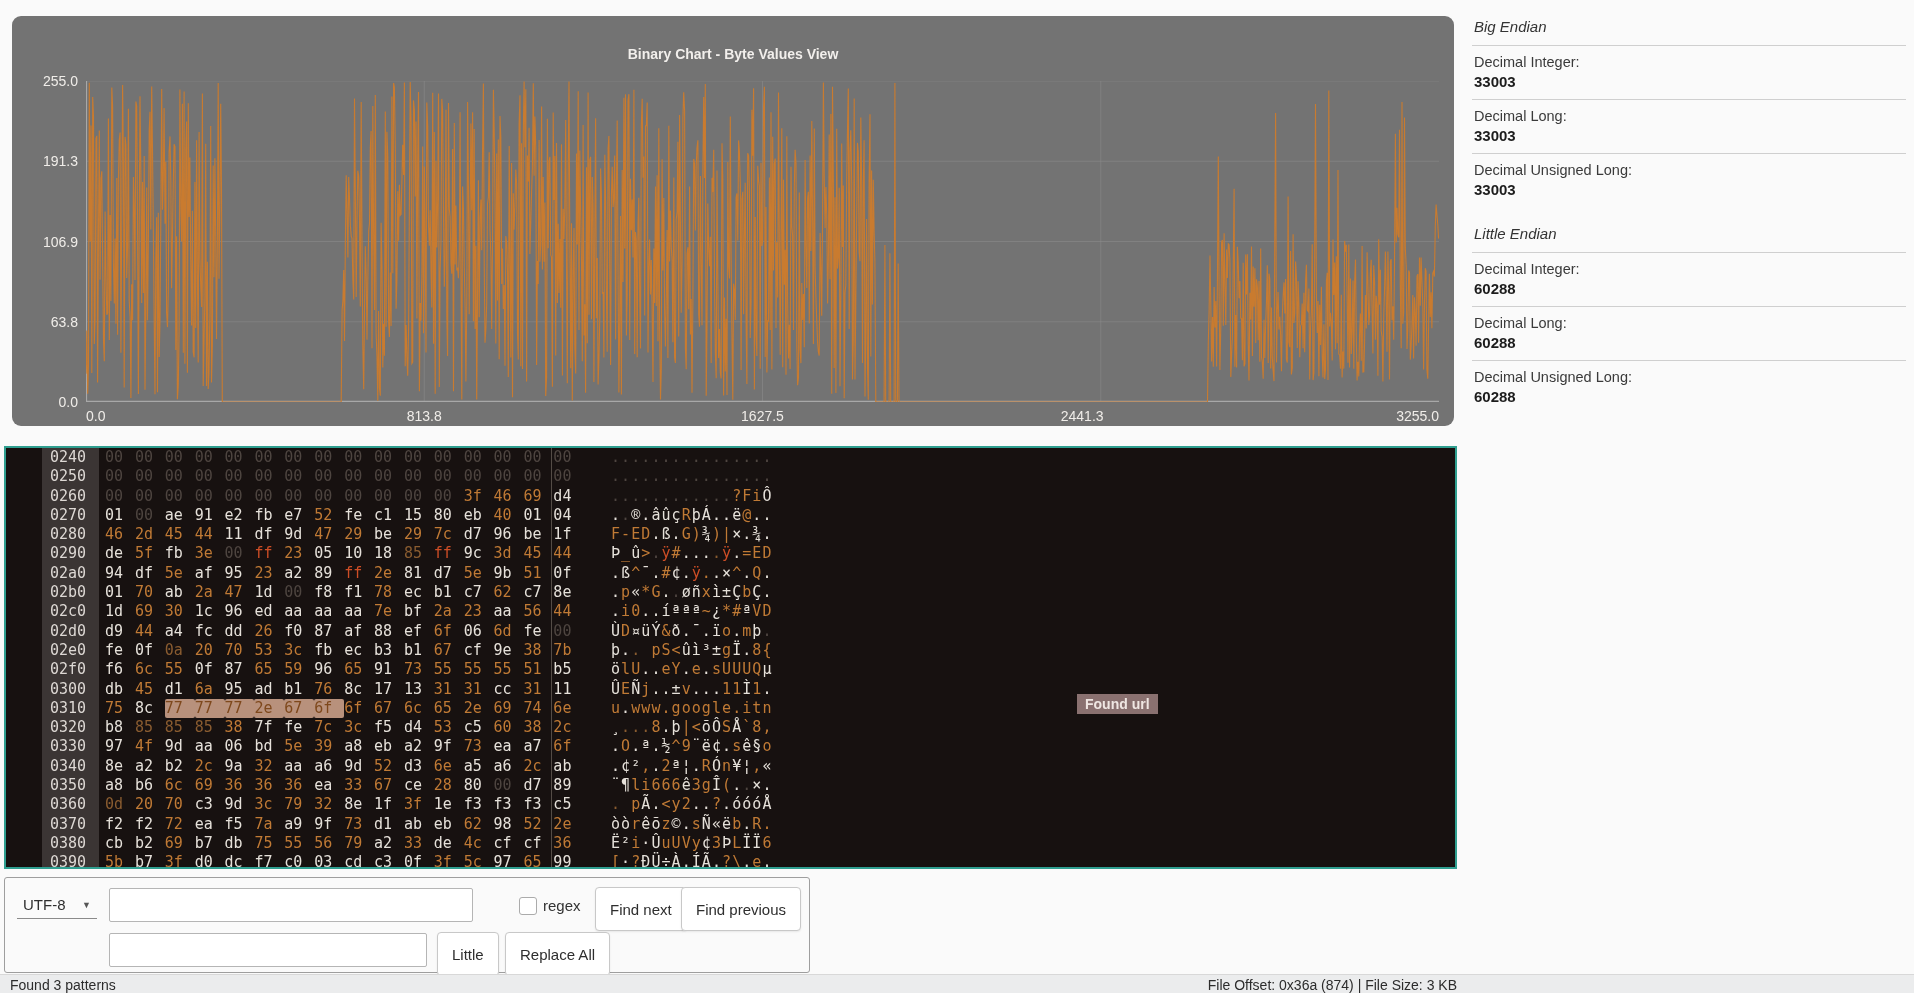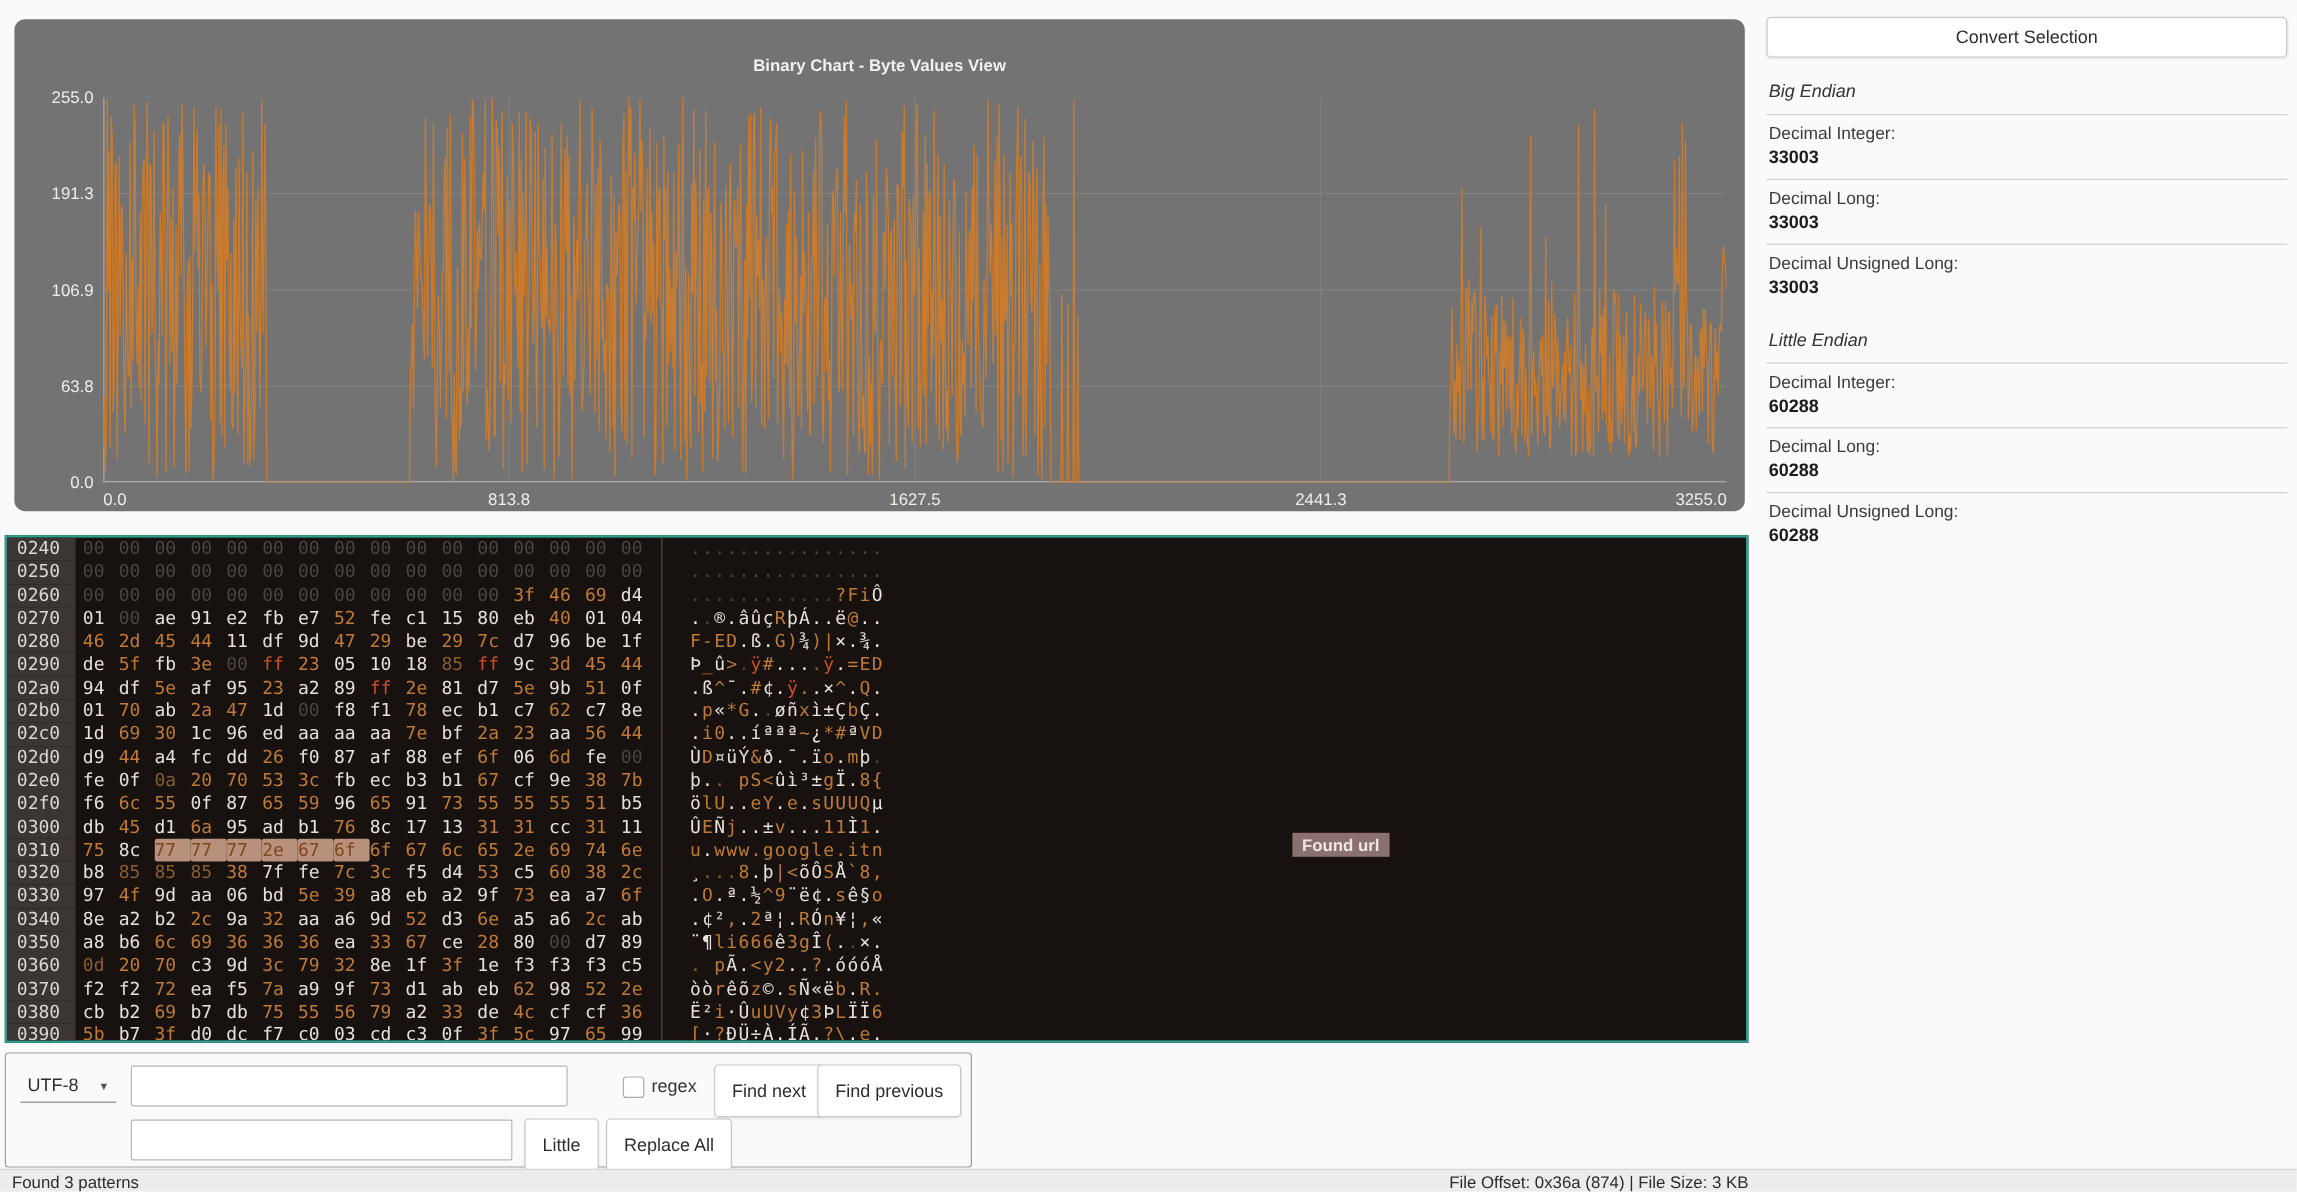--- a/index.html
+++ b/index.html
@@ -7,21 +7,21 @@
   
   .chart-panel{position:absolute;left:12px;top:16px;width:1442px;height:410px;background:#737373;border-radius:9px;}
   .chart-title{position:absolute;left:0;top:30px;width:100%;text-align:center;color:#f2efec;font-size:14px;font-weight:bold;}
   .chart-svg{position:absolute;left:74px;top:65px;width:1353px;height:321px;}
   .ytick{position:absolute;width:60px;text-align:right;color:#f0ede9;font-size:14px;left:6px;}
   .xtick{position:absolute;top:392px;color:#f0ede9;font-size:14px;}
   
   .hex-panel{position:absolute;left:4px;top:446px;width:1453px;height:423px;background:#171110;
              border:2px solid #2f9f90;box-sizing:border-box;overflow:hidden;
              font-family:"DejaVu Sans Mono","Liberation Mono",monospace;font-size:15px;}
-  .hex-row{display:flex;height:19.3px;line-height:19.3px;align-items:stretch;}
+  .hex-row{display:flex;height:19.3px;line-height:19.3px;align-items:stretch;padding-left:36px;}
   .offset{flex:none;width:57px;background:#3b3534;color:#ddd8d4;padding-left:8px;box-sizing:border-box;}
   .bytes{flex:none;margin-left:6px;width:482px;white-space:nowrap;}
   .byte{display:inline-block;width:29.9px;}
   .ascii{flex:none;margin-left:24px;white-space:pre;letter-spacing:1.05px;}
   .sep-line{position:absolute;left:545px;top:0;width:1px;height:100%;background:#544c46;}
   .b-d{color:#4e4540;} .b-w{color:#e6e1da;} .b-p{color:#c07a35;} .b-s{color:#8a5c30;} .b-f{color:#cf4e26;}
   .b-h{color:#7e481c;background:#b8917c;border-radius:2px;}
   .found-badge{position:absolute;left:1071px;top:246px;background:#8a7170;color:#efe6e2;
                font-family:"Liberation Sans",sans-serif;font-size:14px;font-weight:bold;padding:2px 8px;}
   
@@ -79,21 +79,21 @@
       <div class="ytick" style="top: 57px;">255.0</div>
       <div class="ytick" style="top: 137.25px;">191.3</div>
       <div class="ytick" style="top: 217.5px;">106.9</div>
       <div class="ytick" style="top: 297.75px;">63.8</div>
       <div class="ytick" style="top: 378px;">0.0</div>
     </div>
   <div id="xtick-wrap">
       <div class="xtick" style="left: 74px;">0.0</div>
       <div class="xtick" style="left: 372.25px; width: 80px; text-align: center;">813.8</div>
       <div class="xtick" style="left: 710.5px; width: 80px; text-align: center;">1627.5</div>
-      <div class="xtick" style="left: 1048.75px; width: 80px; text-align: center;">2441.3</div>
+      <div class="xtick" style="left: 1048.75px; width: 80px; text-align: left;">2441.3</div>
       <div class="xtick" style="left: 1365px; width: 62px; text-align: right;">3255.0</div>
     </div>
 </div>
 
 <div class="hex-panel">
   <div id="hex-rows">
       <div class="hex-row">
         <span class="offset">0240</span>
         <span class="bytes"><span class="byte b-d">00</span><span class="byte b-d">00</span><span class="byte b-d">00</span><span class="byte b-d">00</span><span class="byte b-d">00</span><span class="byte b-d">00</span><span class="byte b-d">00</span><span class="byte b-d">00</span><span class="byte b-d">00</span><span class="byte b-d">00</span><span class="byte b-d">00</span><span class="byte b-d">00</span><span class="byte b-d">00</span><span class="byte b-d">00</span><span class="byte b-d">00</span><span class="byte b-d">00</span></span>
         <span class="ascii"><span class="b-d">.</span><span class="b-d">.</span><span class="b-d">.</span><span class="b-d">.</span><span class="b-d">.</span><span class="b-d">.</span><span class="b-d">.</span><span class="b-d">.</span><span class="b-d">.</span><span class="b-d">.</span><span class="b-d">.</span><span class="b-d">.</span><span class="b-d">.</span><span class="b-d">.</span><span class="b-d">.</span><span class="b-d">.</span></span>
@@ -202,21 +202,20 @@
         <span class="offset">0390</span>
         <span class="bytes"><span class="byte b-p">5b</span><span class="byte b-w">b7</span><span class="byte b-p">3f</span><span class="byte b-w">d0</span><span class="byte b-w">dc</span><span class="byte b-w">f7</span><span class="byte b-w">c0</span><span class="byte b-w">03</span><span class="byte b-w">cd</span><span class="byte b-w">c3</span><span class="byte b-w">0f</span><span class="byte b-p">3f</span><span class="byte b-p">5c</span><span class="byte b-w">97</span><span class="byte b-p">65</span><span class="byte b-w">99</span></span>
         <span class="ascii"><span class="b-p">[</span><span class="b-w">·</span><span class="b-p">?</span><span class="b-w">Ð</span><span class="b-w">Ü</span><span class="b-w">÷</span><span class="b-w">À</span><span class="b-w">.</span><span class="b-w">Í</span><span class="b-w">Ã</span><span class="b-w">.</span><span class="b-p">?</span><span class="b-p">\</span><span class="b-w">.</span><span class="b-p">e</span><span class="b-w">.</span></span>
       </div>
     </div>
   <div class="sep-line"></div>
   <div class="found-badge">Found url</div>
 </div>
 
 <div class="convert-panel">
-  <button class="btn convert-btn">Convert Selection</button>
   <div id="endian-sections">
       <div class="endian-header first">Big Endian</div>
       <div class="convert-row">
         <div class="convert-label">Decimal Integer:</div>
         <div class="convert-value">33003</div>
       </div>
       <div class="convert-row">
         <div class="convert-label">Decimal Long:</div>
         <div class="convert-value">33003</div>
       </div>

